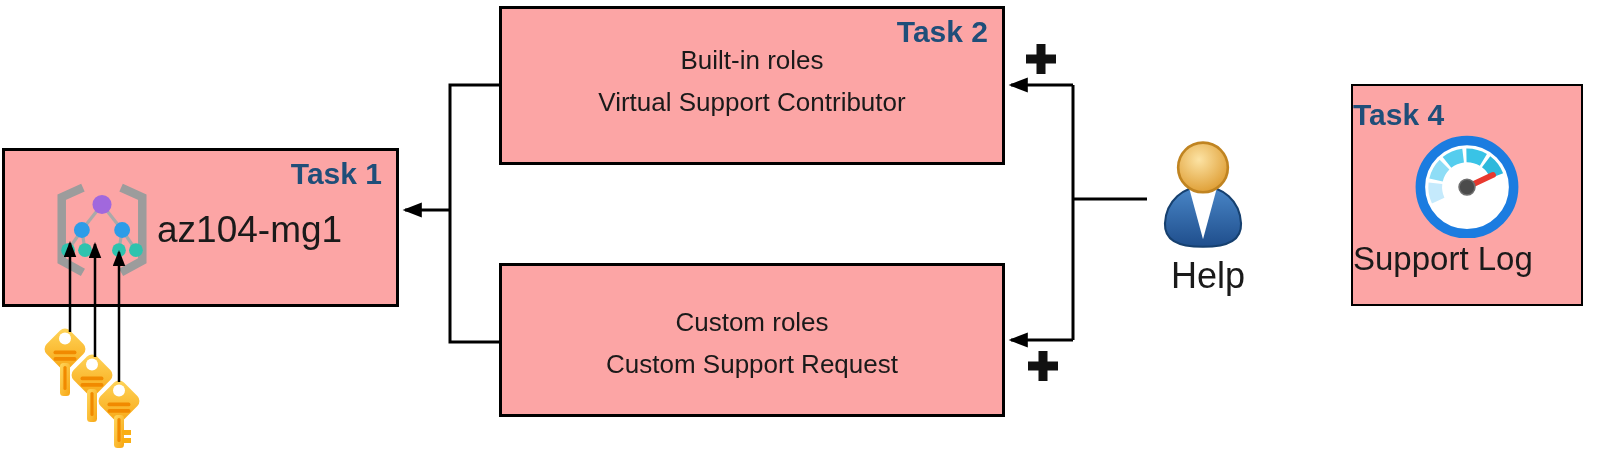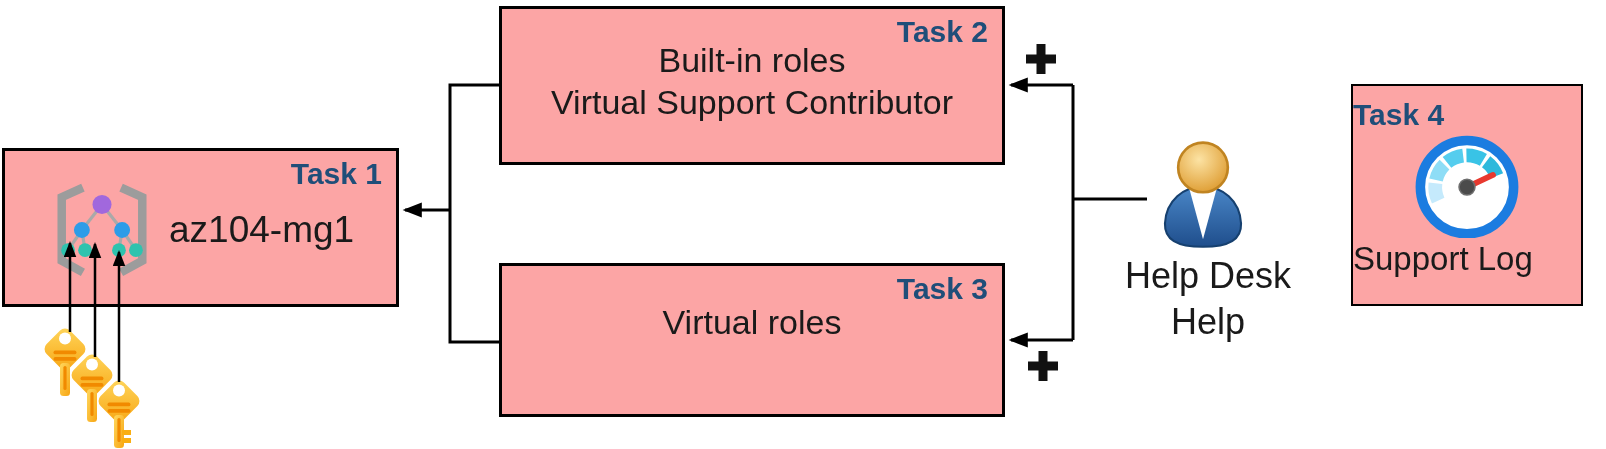--- a/index.html
+++ b/index.html
@@ -7,27 +7,27 @@
     position:relative;width:1606px;height:449px;background:#ffffff;overflow:hidden;
     font-family:"Liberation Sans","DejaVu Sans",sans-serif;color:#1a1a1a;
   }
   .box{
     position:absolute;background:#fca5a5;border:3px solid #000;box-sizing:content-box;
   }
   .badge{
     position:absolute;top:6px;right:14px;font-size:30px;font-weight:700;color:#1f4e79;white-space:nowrap;
   }
   .lines{
-    position:absolute;left:0;right:0;text-align:center;font-size:34px;line-height:42px;color:#1a1a1a;white-space:nowrap;
+    position:absolute;left:0;right:0;text-align:center;font-size:26px;line-height:42px;color:#1a1a1a;white-space:nowrap;
   }
   .overlay{position:absolute;left:0;top:0;z-index:5;pointer-events:none;}
   .icon-svg{position:absolute;}
   
   #task1{left:2px;top:132px;width:391px;height:153px;margin-top:16px;}
-  #task1 .mg-title{position:absolute;left:164px;top:58px;font-size:37px;white-space:nowrap;}
+  #task1 .mg-title{position:absolute;left:152px;top:58px;font-size:37px;white-space:nowrap;}
   
   #task2{left:499px;top:6px;width:500px;height:153px;}
   #task3{left:499px;top:263px;width:500px;height:148px;}
   
   #task4{left:1351px;top:84px;width:228px;height:218px;border-width:2px;}
   #task4 .badge4{position:relative;display:block;margin-top:12px;font-size:30px;font-weight:700;color:#1f4e79;}
   #task4 .caption{position:relative;display:block;margin-top:2px;font-size:33px;color:#1a1a1a;}
   
   .group-label{
     position:absolute;left:1093px;top:253px;width:230px;text-align:center;
@@ -71,23 +71,23 @@
 
   <div class="box" id="task2">
     <span class="badge">Task 2</span>
     <div class="lines" style="top:30px;">
       <div>Built-in roles</div>
       <div>Virtual Support Contributor</div>
     </div>
   </div>
 
   <div class="box" id="task3">
-    <span class="badge">Task 3</span>
     <div class="lines" style="top:35px;">
-      <div>Virtual roles</div>
+      <div>Custom roles</div>
+      <div>Custom Support Request</div>
     </div>
   </div>
 
   <div class="box" id="task4">
     <span class="badge4">Task 4</span>
     <svg width="106" height="106" viewBox="0 0 100 100" style="display:block;margin:0 auto;">
       <circle cx="50" cy="52" r="44" fill="#ffffff" stroke="#1b7ce0" stroke-width="9"></circle>
       <g fill="none" stroke-width="13">
         <path d="M22.81,64.68 A30,30 0 0 1 20.22,48.34" stroke="#c5eafc"></path>
         <path d="M20.77,45.25 A30,30 0 0 1 28.79,30.79" stroke="#8eddf6"></path>
@@ -110,21 +110,20 @@
       <radialGradient id="headg" cx="0.42" cy="0.34" r="0.75">
         <stop offset="0" stop-color="#fce3a4"></stop>
           <stop offset="1" stop-color="#dc9729"></stop>
       </radialGradient>
     </defs>
     <path d="M50,44 C32,44 15,57 14,79 C13.5,94 25,101 50,101 C75,101 86.5,94 86,79 C85,57 68,44 50,44 Z" fill="url(#bodyg)" stroke="#16406f" stroke-width="2"></path>
     <polygon points="37,46 50,94 63,46" fill="#ffffff"></polygon>
     <circle cx="50" cy="26" r="23.5" fill="url(#headg)" stroke="#c08421" stroke-width="2.5"></circle>
   </svg>
   <div class="group-label">
-    <div>Help Desk</div>
     <div>Help</div>
   </div>
 
   <svg class="icon-svg" style="left:38px;top:312px;z-index:1;" width="170" height="137" viewBox="0 0 170 137">
     <defs>
       <linearGradient id="kg" x1="0" y1="0" x2="1" y2="1">
         <stop offset="0" stop-color="#ffd75e"></stop>
           <stop offset="1" stop-color="#f7a512"></stop>
       </linearGradient>
       <g id="keyshape">

